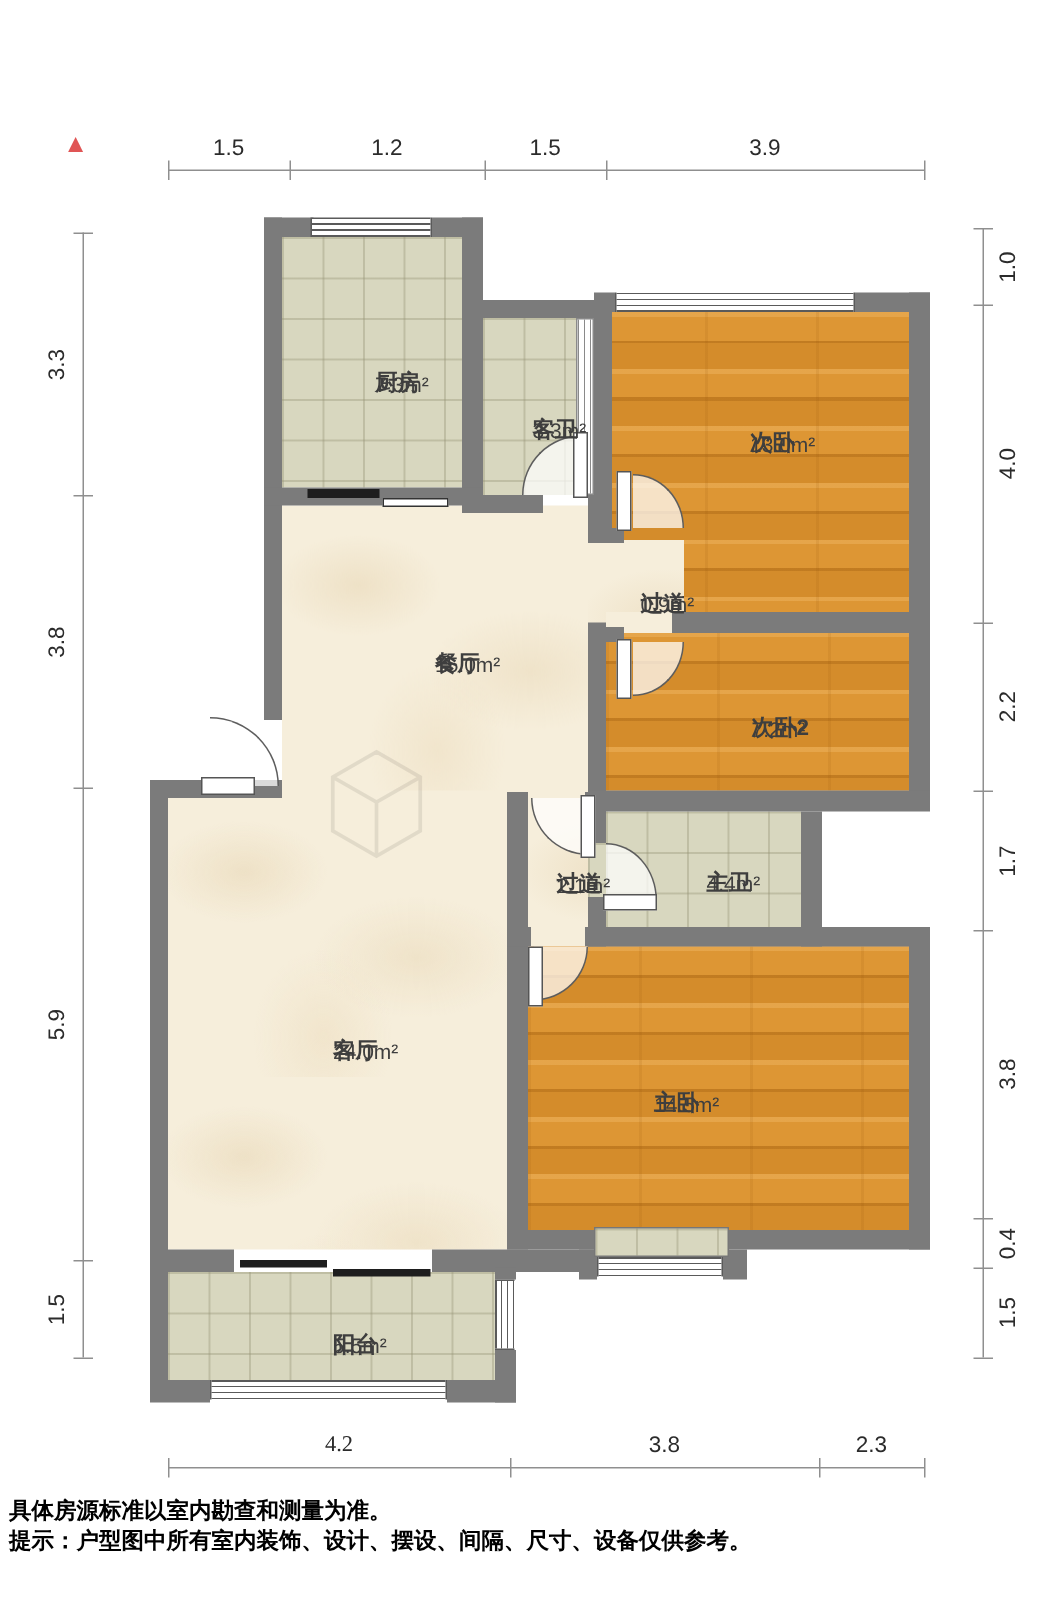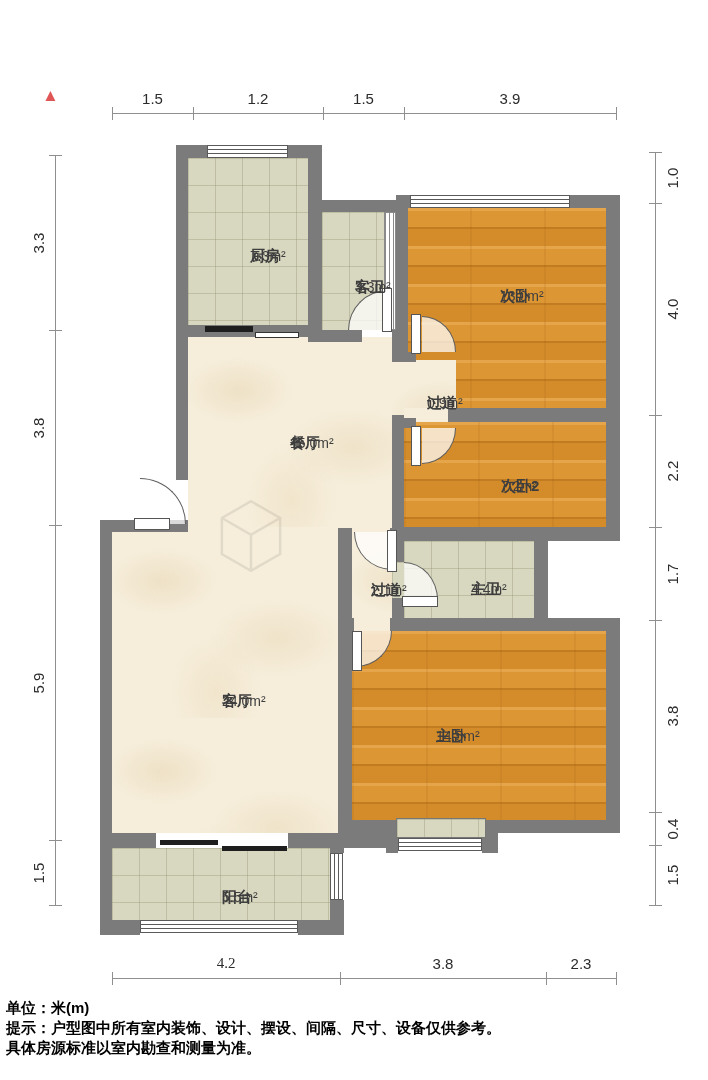--- a/index.html
+++ b/index.html
@@ -222,17 +222,16 @@
       <div class="dim-label v" style="left: 672px; top: 875px;">1.5</div>
     </div>
 
   <div id="watermark" style="left:0;top:0;width:708px;height:1080px;">
     <svg id="wm-cube" width="62" height="84" viewBox="0 0 100 116">
       <path d="M50 2 L97 29 L97 87 L50 114 L3 87 L3 29 Z M3 29 L50 56 L97 29 M50 56 L50 114" fill="none" stroke="#55504a" stroke-width="4"></path>
     </svg>
   </div>
 
   <div id="footer">
-    <div>单位：米(m)</div>
+    <div>具体房源标准以室内勘查和测量为准。</div>
     <div>提示：户型图中所有室内装饰、设计、摆设、间隔、尺寸、设备仅供参考。</div>
-    <div>具体房源标准以室内勘查和测量为准。</div>
   </div>
 </div>
 
 </body></html>

